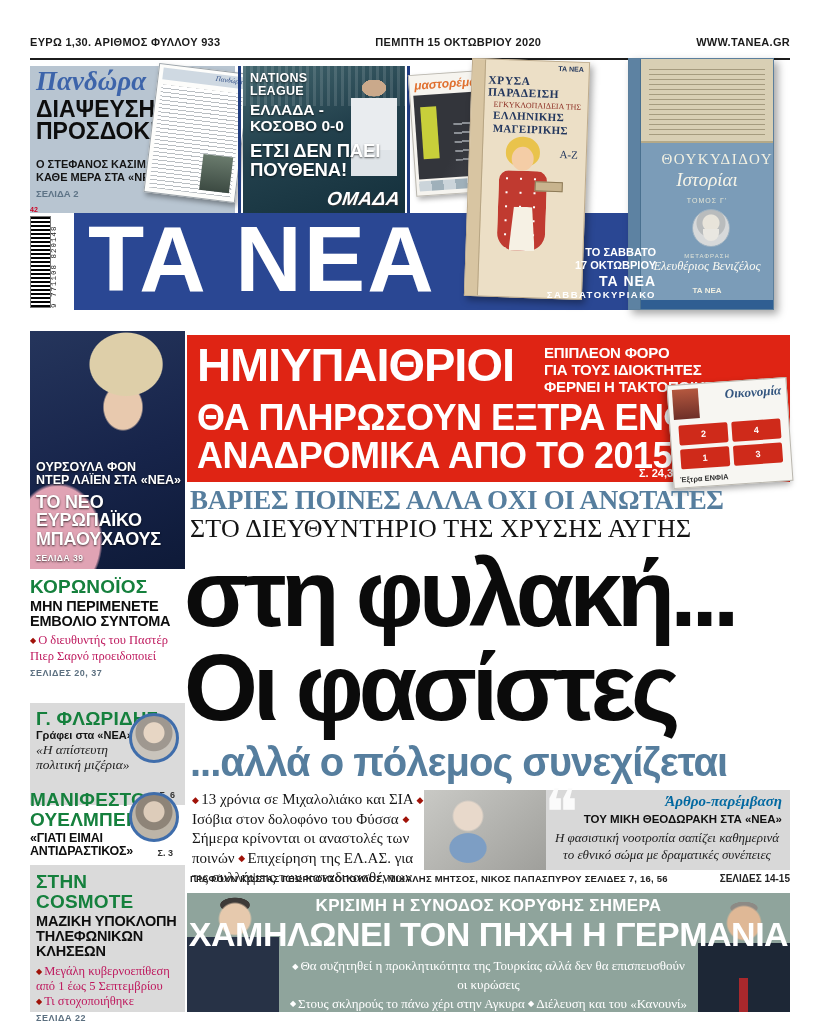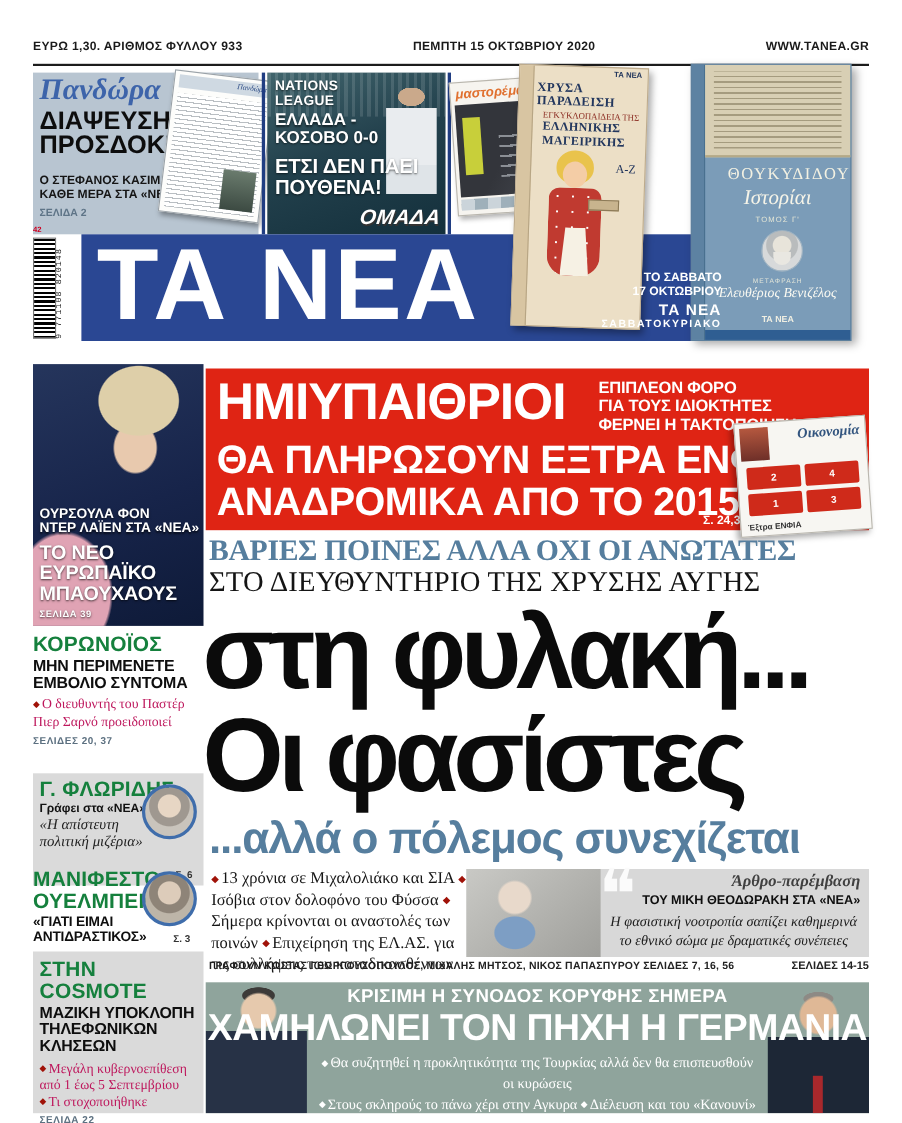--- a/index.html
+++ b/index.html
@@ -173,21 +173,21 @@
   .bullets .bl::before{content:"◆ ";color:#a01208;font-size:9px;vertical-align:1.5px;}
 
   .quotebox{position:absolute;left:424px;top:790px;width:366px;height:80px;background:#d8d8d8;}
   .qb-photo{position:absolute;left:0;top:0;width:122px;height:80px;overflow:hidden;
       background:radial-gradient(circle 16px at 44px 26px,#e8d9cb 0 14px,transparent 16px),
                  radial-gradient(ellipse 30px 24px at 44px 58px,#7d9ec4 0 60%,transparent 64%),
                  linear-gradient(140deg,#c9c9c5,#9f9f9b);}
   .qb-quote::before{content:"❝";}
   .qb-quote{position:absolute;left:120px;top:-14px;font-size:64px;color:#fbfbfb;font-family:"Liberation Serif",serif;}
   .qb-label{position:absolute;right:8px;top:3px;font-family:"Liberation Serif",serif;font-style:italic;
-      font-weight:bold;font-size:15px;color:#404040;}
+      font-weight:bold;font-size:15px;color:#0369a1;}
   .qb-author{position:absolute;right:8px;top:23px;font-size:11.5px;font-weight:900;color:#0f0f0f;}
   .qb-text{position:absolute;right:4px;top:40px;width:238px;text-align:center;font-family:"Liberation Serif",serif;
       font-style:italic;font-size:13px;line-height:1.3;color:#1b1b1b;}
 
   .byline{position:absolute;left:190px;top:873px;font-size:9.5px;font-weight:800;color:#222;letter-spacing:.2px;}
   .pages-right{position:absolute;right:30px;top:873px;font-size:10px;font-weight:800;color:#222;}
 
   
   .germany{position:absolute;left:187px;top:893px;width:603px;height:119px;background:#8fa49c;overflow:hidden;color:#fff;}
   .de-kicker{position:absolute;left:0;right:0;top:3px;text-align:center;font-size:17px;font-weight:900;letter-spacing:.3px;}

